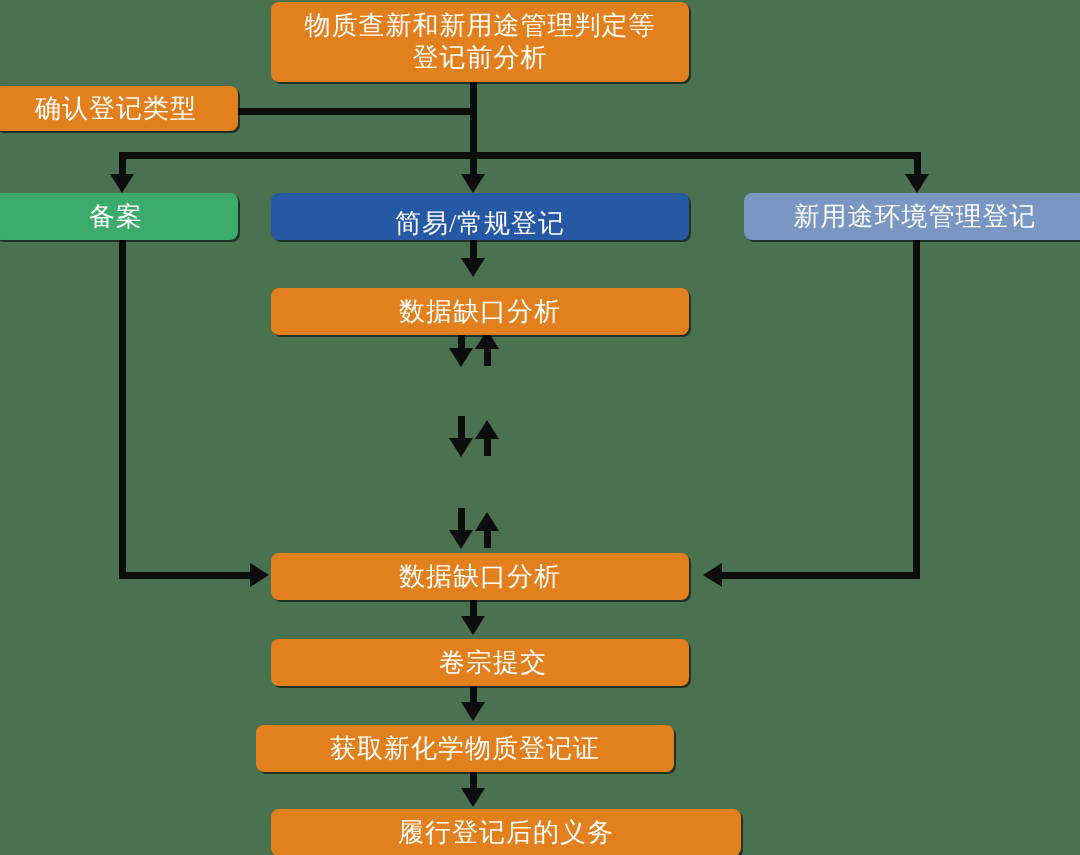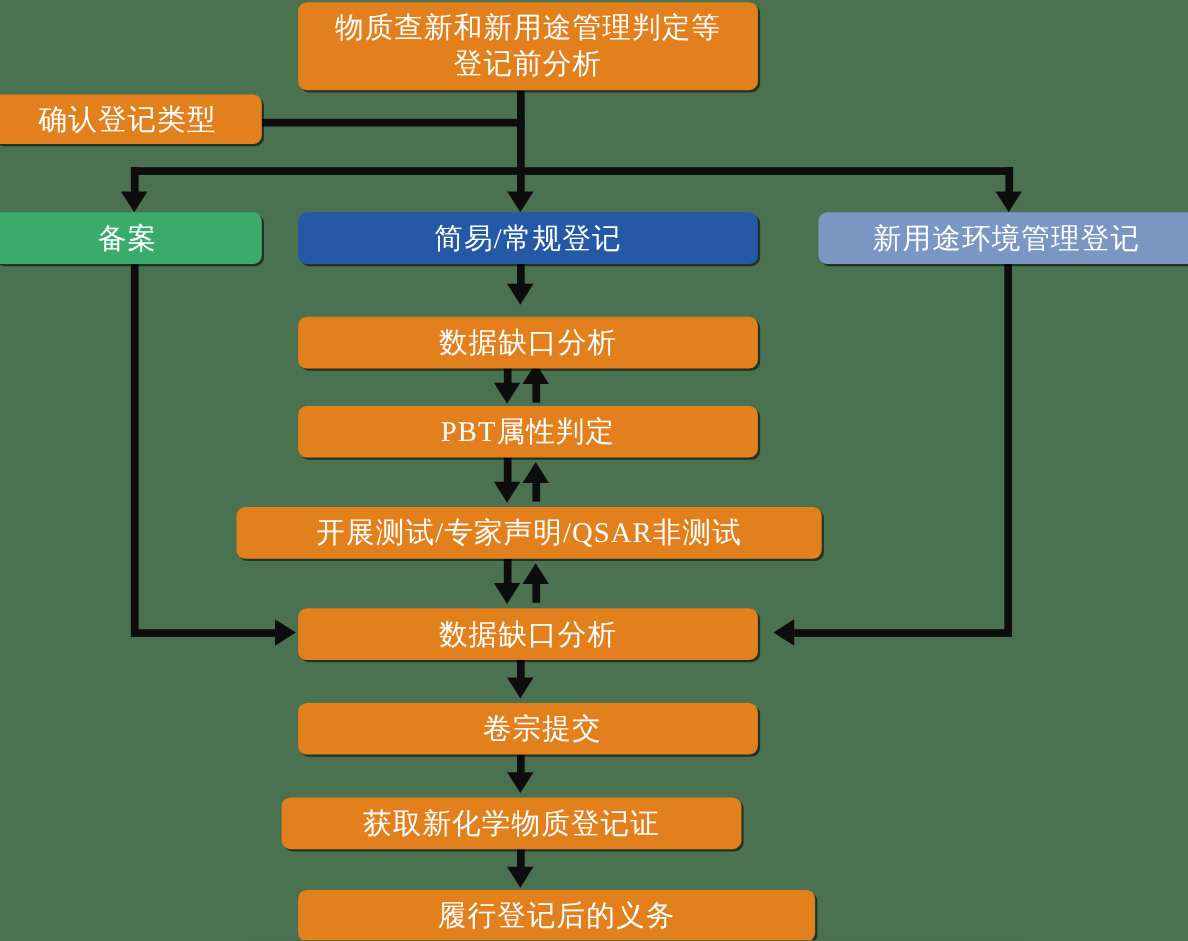--- a/index.html
+++ b/index.html
@@ -27,21 +27,21 @@
     text-align: center;
     line-height: 1.22;
     letter-spacing: 1px;
     z-index: 5;
     box-shadow: 2px 2px 0 rgba(0,0,0,0.55);
     font-size: 26px;
     padding: 0 10px;
   }
   .node.orange { background: #e2801e; }
   .node.green  { background: #3bab6b; }
-  .node.blue   { background: #2559a6; }
+  .node.blue   { background: #2559a6; align-items: flex-end; }
   .node.slate  { background: #7a96c2; }
 
   
   .vline, .hline {
     position: absolute;
     background: #0d0d0d;
     z-index: 2;
   }
   .vline { width: 7px; }
   .hline { height: 7px; }
@@ -145,27 +145,21 @@
   </div>
 
   <div class="node slate" style="left: 744px; top: 193px; width: 342px; height: 47px; background: rgb(122, 150, 194);">
     <span>新用途环境管理登记</span>
   </div>
 
   <div class="node orange" style="left: 271px; top: 288px; width: 418px; height: 47px; background: rgb(226, 128, 30);">
     <span>数据缺口分析</span>
   </div>
 
-  <div class="node orange" style="left: 271px; top: 369px; width: 418px; height: 47px; background: rgb(226, 128, 30);">
-    <span>PBT属性判定</span>
-  </div>
 
-  <div class="node orange" style="left: 215px; top: 461px; width: 532px; height: 47px; background: rgb(226, 128, 30);">
-    <span>开展测试/专家声明/QSAR非测试</span>
-  </div>
 
   <div class="node orange" style="left: 271px; top: 553px; width: 418px; height: 47px; background: rgb(226, 128, 30);">
     <span>数据缺口分析</span>
   </div>
 
   <div class="node orange" style="left: 271px; top: 639px; width: 418px; height: 47px; background: rgb(226, 128, 30); padding-left: 36px;">
     <span>卷宗提交</span>
   </div>
 
   <div class="node orange" style="left: 256px; top: 725px; width: 418px; height: 47px; background: rgb(226, 128, 30);">

